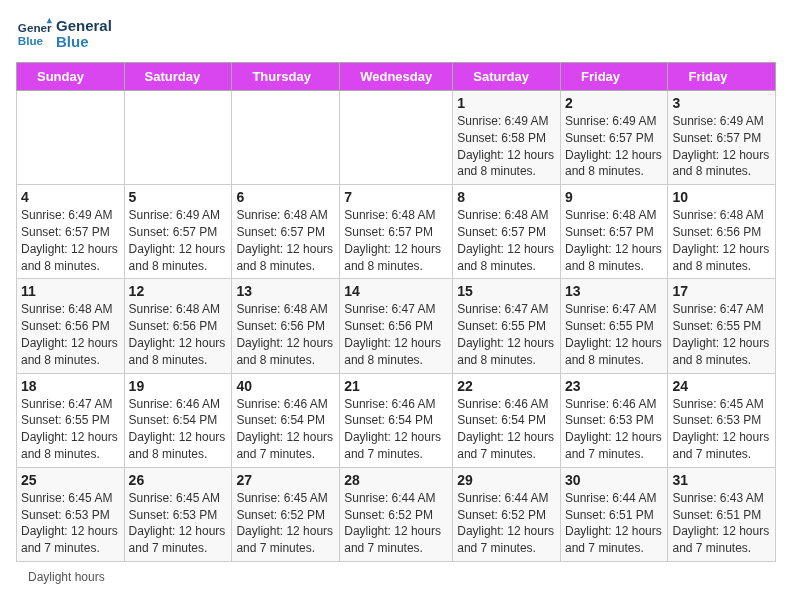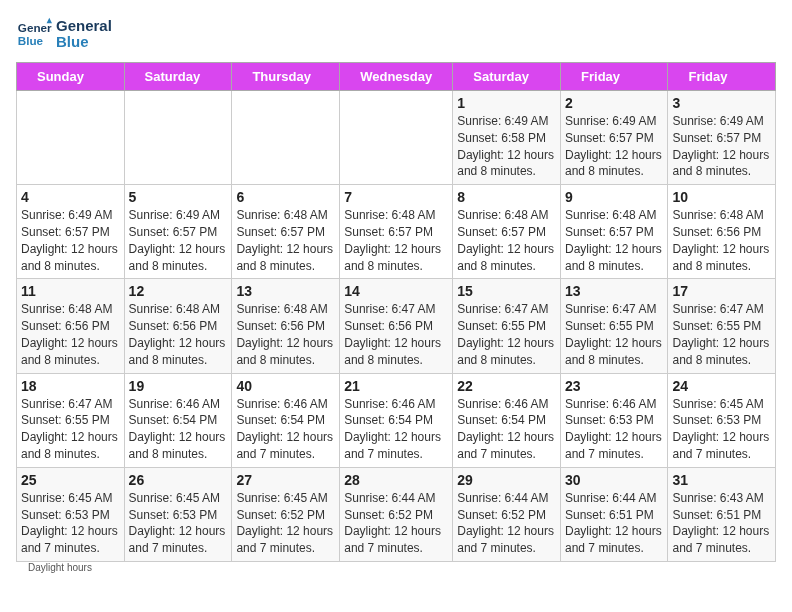--- a/index.html
+++ b/index.html
@@ -71,22 +71,22 @@
     }
     .day-info {
       font-size: 12px;
       color: #333;
       line-height: 1.4;
     }
     .empty-cell {
       background: #fff !important;
     }
     .footer-note {
-      margin-top: 0;
-      font-size: 10px;
+      margin-top: 8px;
+      font-size: 12px;
       color: #555;
       padding-left: 12px;
     }
   </style>
 </head>
 <body>
 
 <div class="header">
   <div class="logo">
     <svg class="logo-icon" viewBox="0 0 40 40">

